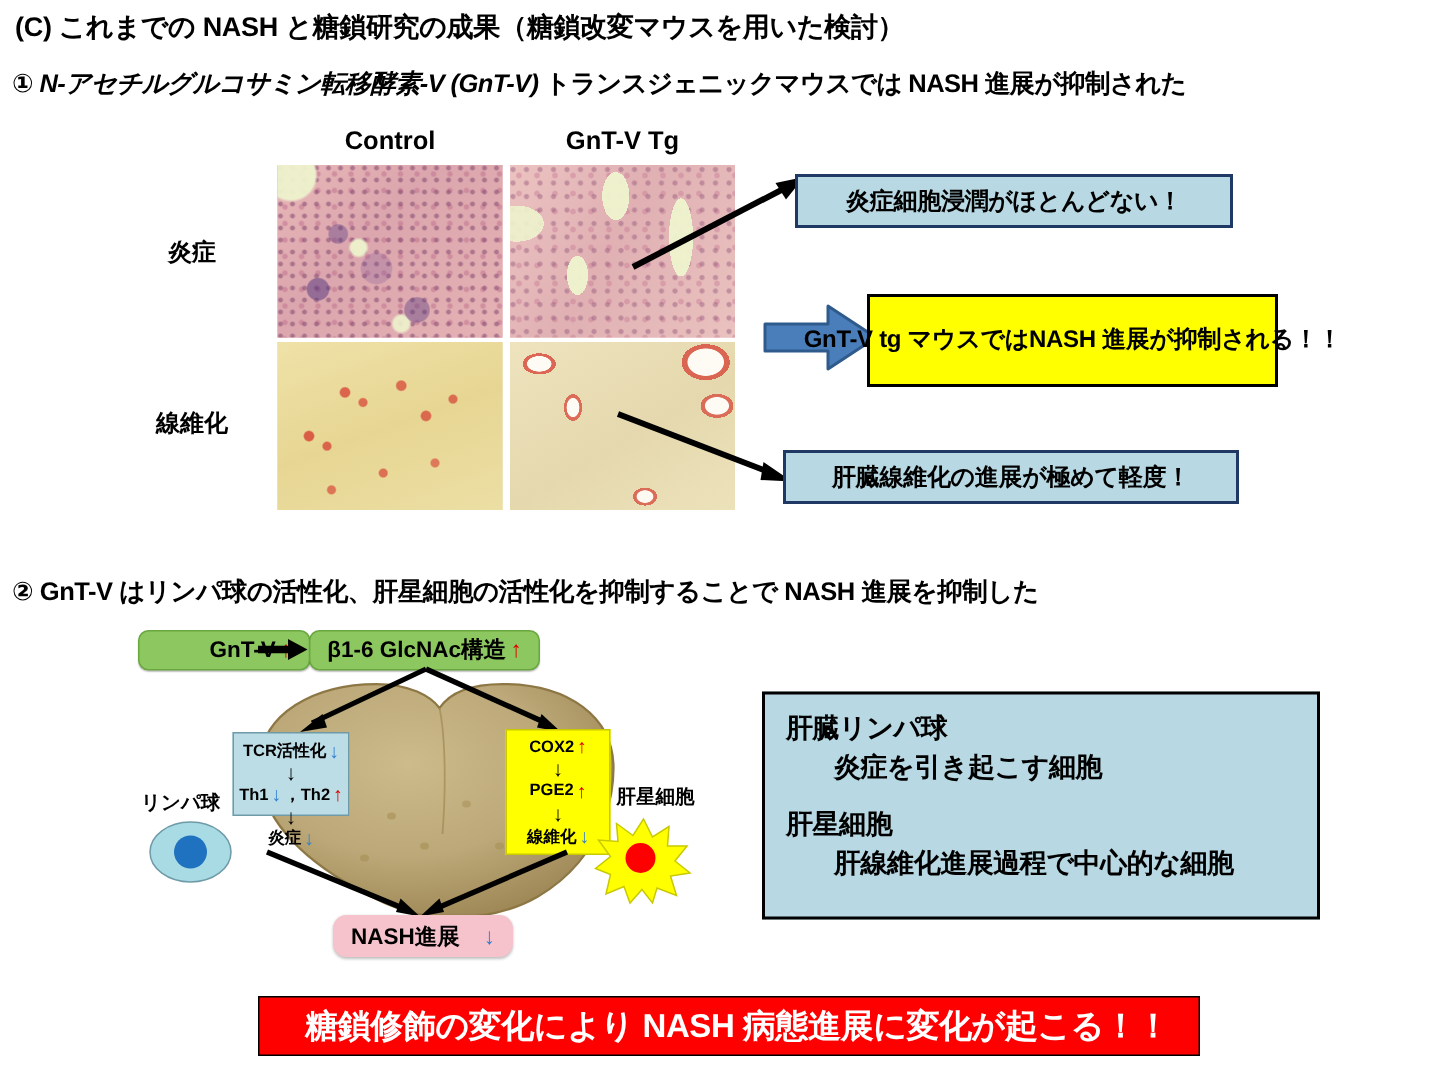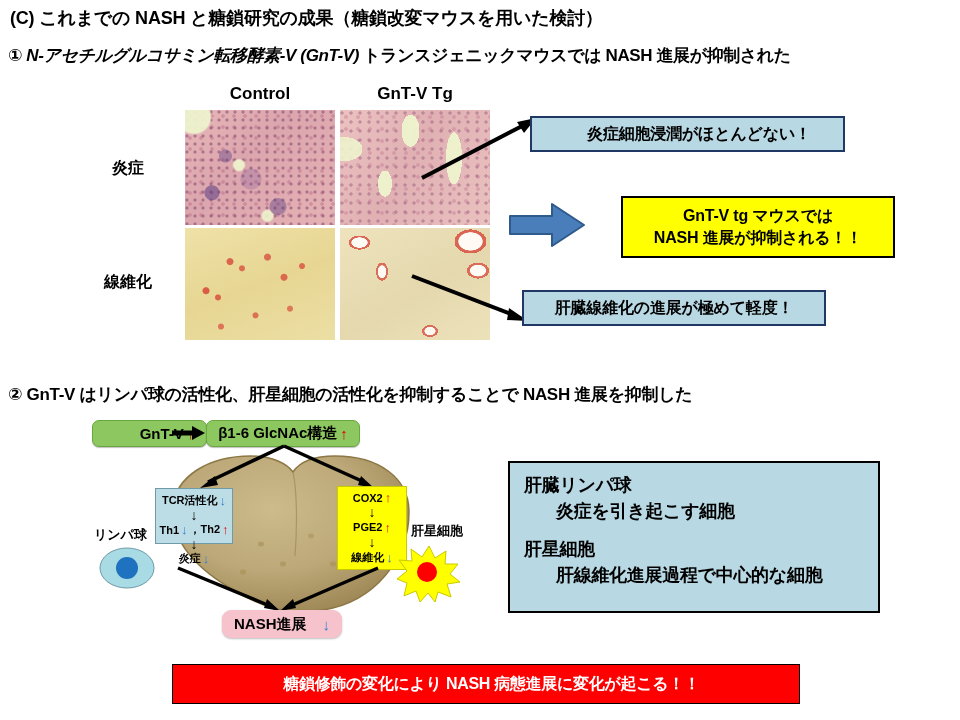--- a/index.html
+++ b/index.html
@@ -132,29 +132,28 @@
     font-size: 16px;
     font-weight: bold;
     white-space: nowrap;
     letter-spacing: -0.2px;
   }
   .callout-yellow {
     position: absolute;
     background: #ffff00;
     border: 2px solid #000000;
     display: flex;
-    flex-direction: column;
+    flex-direction: row;
     align-items: center;
     justify-content: center;
     font-size: 16px;
     font-weight: bold;
     line-height: 1.35;
     white-space: nowrap;
     letter-spacing: -0.2px;
-    margin-left: 43px;
   }
 
   .thin-arrow { position: absolute; }
 
   .block-arrow {
     position: absolute;
     left: 508px;
     top: 200px;
     width: 78px;
     height: 50px;
@@ -260,21 +259,21 @@
     top: 664px;
     width: 628px;
     height: 40px;
     background: #ff0000;
     border: 1px solid #000000;
     box-sizing: border-box;
     display: flex;
     align-items: center;
     justify-content: center;
     color: #ffffff;
-    font-size: 16px;
+    font-size: 22px;
     font-weight: bold;
     letter-spacing: -0.3px;
     white-space: nowrap;
     padding-left: 11px;
   }
 </style>
 </head>
 <body>
 
 <div id="slide">
@@ -299,23 +298,23 @@
   <svg class="thin-arrow" style="left:418px; top:112px; width:124px; height:72px;" viewBox="0 0 124 72">
     <line x1="4" y1="66" x2="108" y2="12" stroke="#000" stroke-width="4"></line>
     <polygon points="118,6 99,10 106,21" fill="#000"></polygon>
   </svg>
 
   <svg class="thin-arrow" style="left:408px; top:268px; width:126px; height:60px;" viewBox="0 0 126 60">
     <line x1="4" y1="8" x2="108" y2="48" stroke="#000" stroke-width="4"></line>
     <polygon points="120,53 101,40 99,52" fill="#000"></polygon>
   </svg>
 
-  <div class="callout-blue" style="left:530px; top:116px; width:288px; height:32px;padding-left:23px;">炎症細胞浸潤がほとんどない！</div>
-
-  <div class="callout-blue" style="left:522px; top:290px; width:300px; height:32px;">肝臓線維化の進展が極めて軽度！</div>
+  <div class="callout-blue" style="left:530px; top:116px; width:288px; height:32px;">炎症細胞浸潤がほとんどない！</div>
+
+  <div class="callout-blue" style="left:522px; top:300px; width:300px; height:32px;">肝臓線維化の進展が極めて軽度！</div>
 
   <svg class="block-arrow" viewBox="0 0 78 50">
     <polygon points="2,16 44,16 44,4 76,25 44,46 44,34 2,34" fill="#4a7ebb" stroke="#2e5a8c" stroke-width="2" stroke-linejoin="round"></polygon>
   </svg>
 
   <div class="callout-yellow" style="left:578px; top:196px; width:270px; height:58px;">
     <div>GnT-V tg マウスでは</div>
     <div>NASH 進展が抑制される！！</div>
   </div>
 

